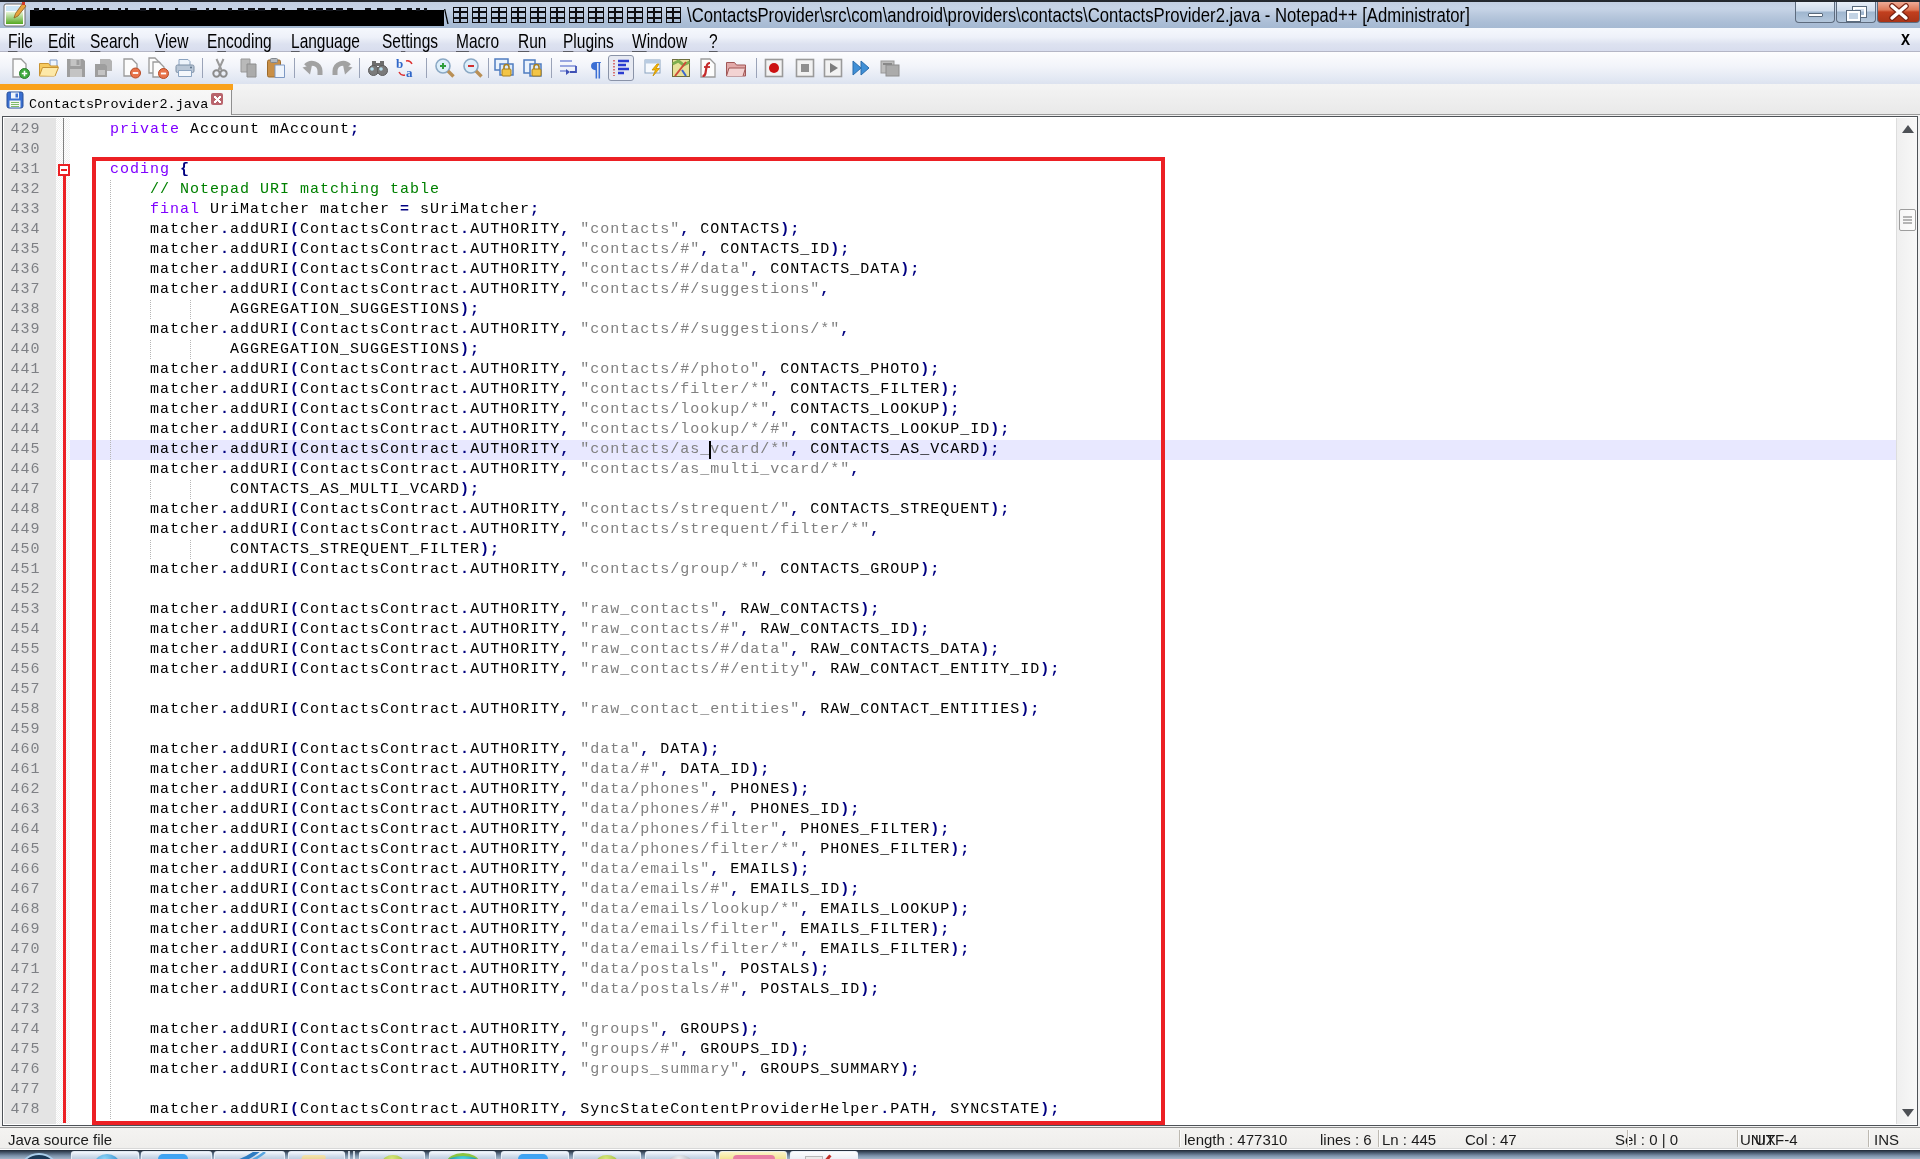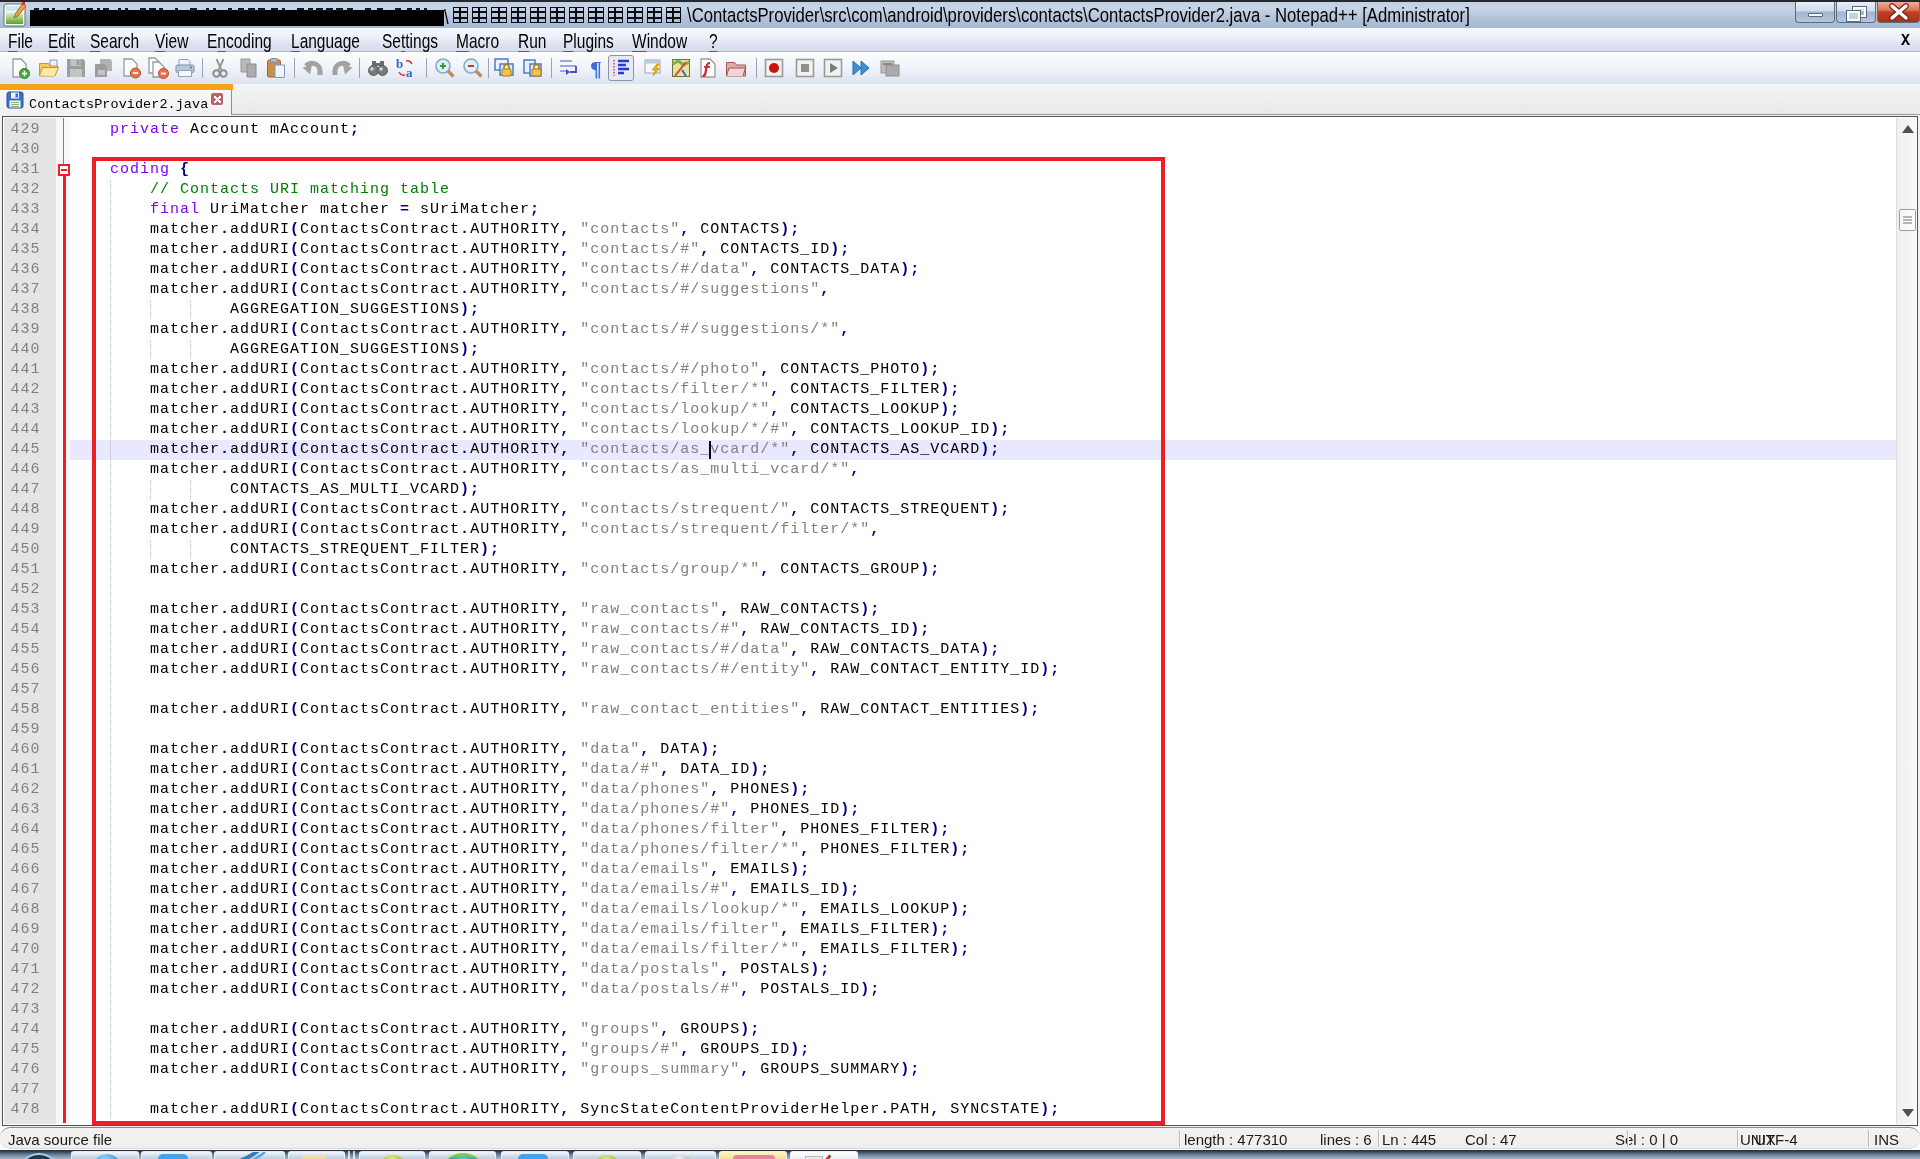--- a/index.html
+++ b/index.html
@@ -78,21 +78,21 @@
   background:linear-gradient(90deg,#efefef,#f8f8f8); border-left:1px solid #dddddd; }
 .sarrow { position:absolute; left:4.5px; width:0; height:0; border-left:6px solid transparent; border-right:6px solid transparent; }
 #sup { top:7px; border-bottom:8px solid #4d5055; }
 #sdown { bottom:7px; border-top:8px solid #4d5055; }
 #sthumb { position:absolute; left:1.5px; top:91px; width:17px; height:22px; background:linear-gradient(90deg,#f6f6f6,#fdfdfd);
   border:1px solid #9d9d9d; border-radius:2px; }
 #sthumb:before { content:""; position:absolute; left:3px; top:6px; width:9px; height:1.5px; background:#b5b5b5;
   box-shadow:0 3px 0 #b5b5b5, 0 6px 0 #b5b5b5; }
 
 #statusbar { position:absolute; left:0; top:1127px; width:1920px; height:22px;
-  background:linear-gradient(180deg,#f4f3f1,#efeeec); border-top:1px solid #898989; border-bottom:1px solid #d8d8d8;border-radius:10px; }
+  background:linear-gradient(180deg,#f4f3f1,#efeeec); border-top:1px solid #898989; border-bottom:1px solid #d8d8d8; }
 .sf { position:absolute; top:3px; font-size:15px; color:#1a1a1a; }
 .ssep { position:absolute; top:2px; width:1px; height:17px; background:#bdb9b1; box-shadow:1px 0 0 #fbfbfb; }
 
 #taskbar { position:absolute; left:0; top:1150px; width:1920px; height:9px;
   background:linear-gradient(180deg,#1e2834 0%,#48596d 30%,#7d93ab 65%,#a3b5c8 100%); }
 #orb { position:absolute; left:18px; top:2.5px; width:42px; height:42px; border-radius:50%;
   background:radial-gradient(circle at 50% 40%,#2e5d84 0%,#16324e 55%,#0a1a2c 100%);
   border:2.5px solid #a9cdea; }
 .tbtn { position:absolute; top:1px; height:9px; border:1px solid rgba(235,243,250,.85); border-bottom:none;
   border-radius:3px 3px 0 0; overflow:hidden; }
@@ -420,21 +420,21 @@
 472
 473
 474
 475
 476
 477
 478</pre>
 <pre id="code">    <i class="k">private</i> Account mAccount<i class="o">;</i>
 
     <i class="k">coding</i> <i class="o">{</i>
-        <i class="c">// Contacts URI matching table</i>
+        <i class="c">// Notepad URI matching table</i>
         <i class="k">final</i> UriMatcher matcher <i class="o">=</i> sUriMatcher<i class="o">;</i>
         matcher<i class="o">.</i>addURI<i class="o">(</i>ContactsContract<i class="o">.</i>AUTHORITY<i class="o">,</i> <i class="s">"contacts"</i><i class="o">,</i> CONTACTS<i class="o">);</i>
         matcher<i class="o">.</i>addURI<i class="o">(</i>ContactsContract<i class="o">.</i>AUTHORITY<i class="o">,</i> <i class="s">"contacts/#"</i><i class="o">,</i> CONTACTS_ID<i class="o">);</i>
         matcher<i class="o">.</i>addURI<i class="o">(</i>ContactsContract<i class="o">.</i>AUTHORITY<i class="o">,</i> <i class="s">"contacts/#/data"</i><i class="o">,</i> CONTACTS_DATA<i class="o">);</i>
         matcher<i class="o">.</i>addURI<i class="o">(</i>ContactsContract<i class="o">.</i>AUTHORITY<i class="o">,</i> <i class="s">"contacts/#/suggestions"</i><i class="o">,</i>
                 AGGREGATION_SUGGESTIONS<i class="o">);</i>
         matcher<i class="o">.</i>addURI<i class="o">(</i>ContactsContract<i class="o">.</i>AUTHORITY<i class="o">,</i> <i class="s">"contacts/#/suggestions/*"</i><i class="o">,</i>
                 AGGREGATION_SUGGESTIONS<i class="o">);</i>
         matcher<i class="o">.</i>addURI<i class="o">(</i>ContactsContract<i class="o">.</i>AUTHORITY<i class="o">,</i> <i class="s">"contacts/#/photo"</i><i class="o">,</i> CONTACTS_PHOTO<i class="o">);</i>
         matcher<i class="o">.</i>addURI<i class="o">(</i>ContactsContract<i class="o">.</i>AUTHORITY<i class="o">,</i> <i class="s">"contacts/filter/*"</i><i class="o">,</i> CONTACTS_FILTER<i class="o">);</i>

